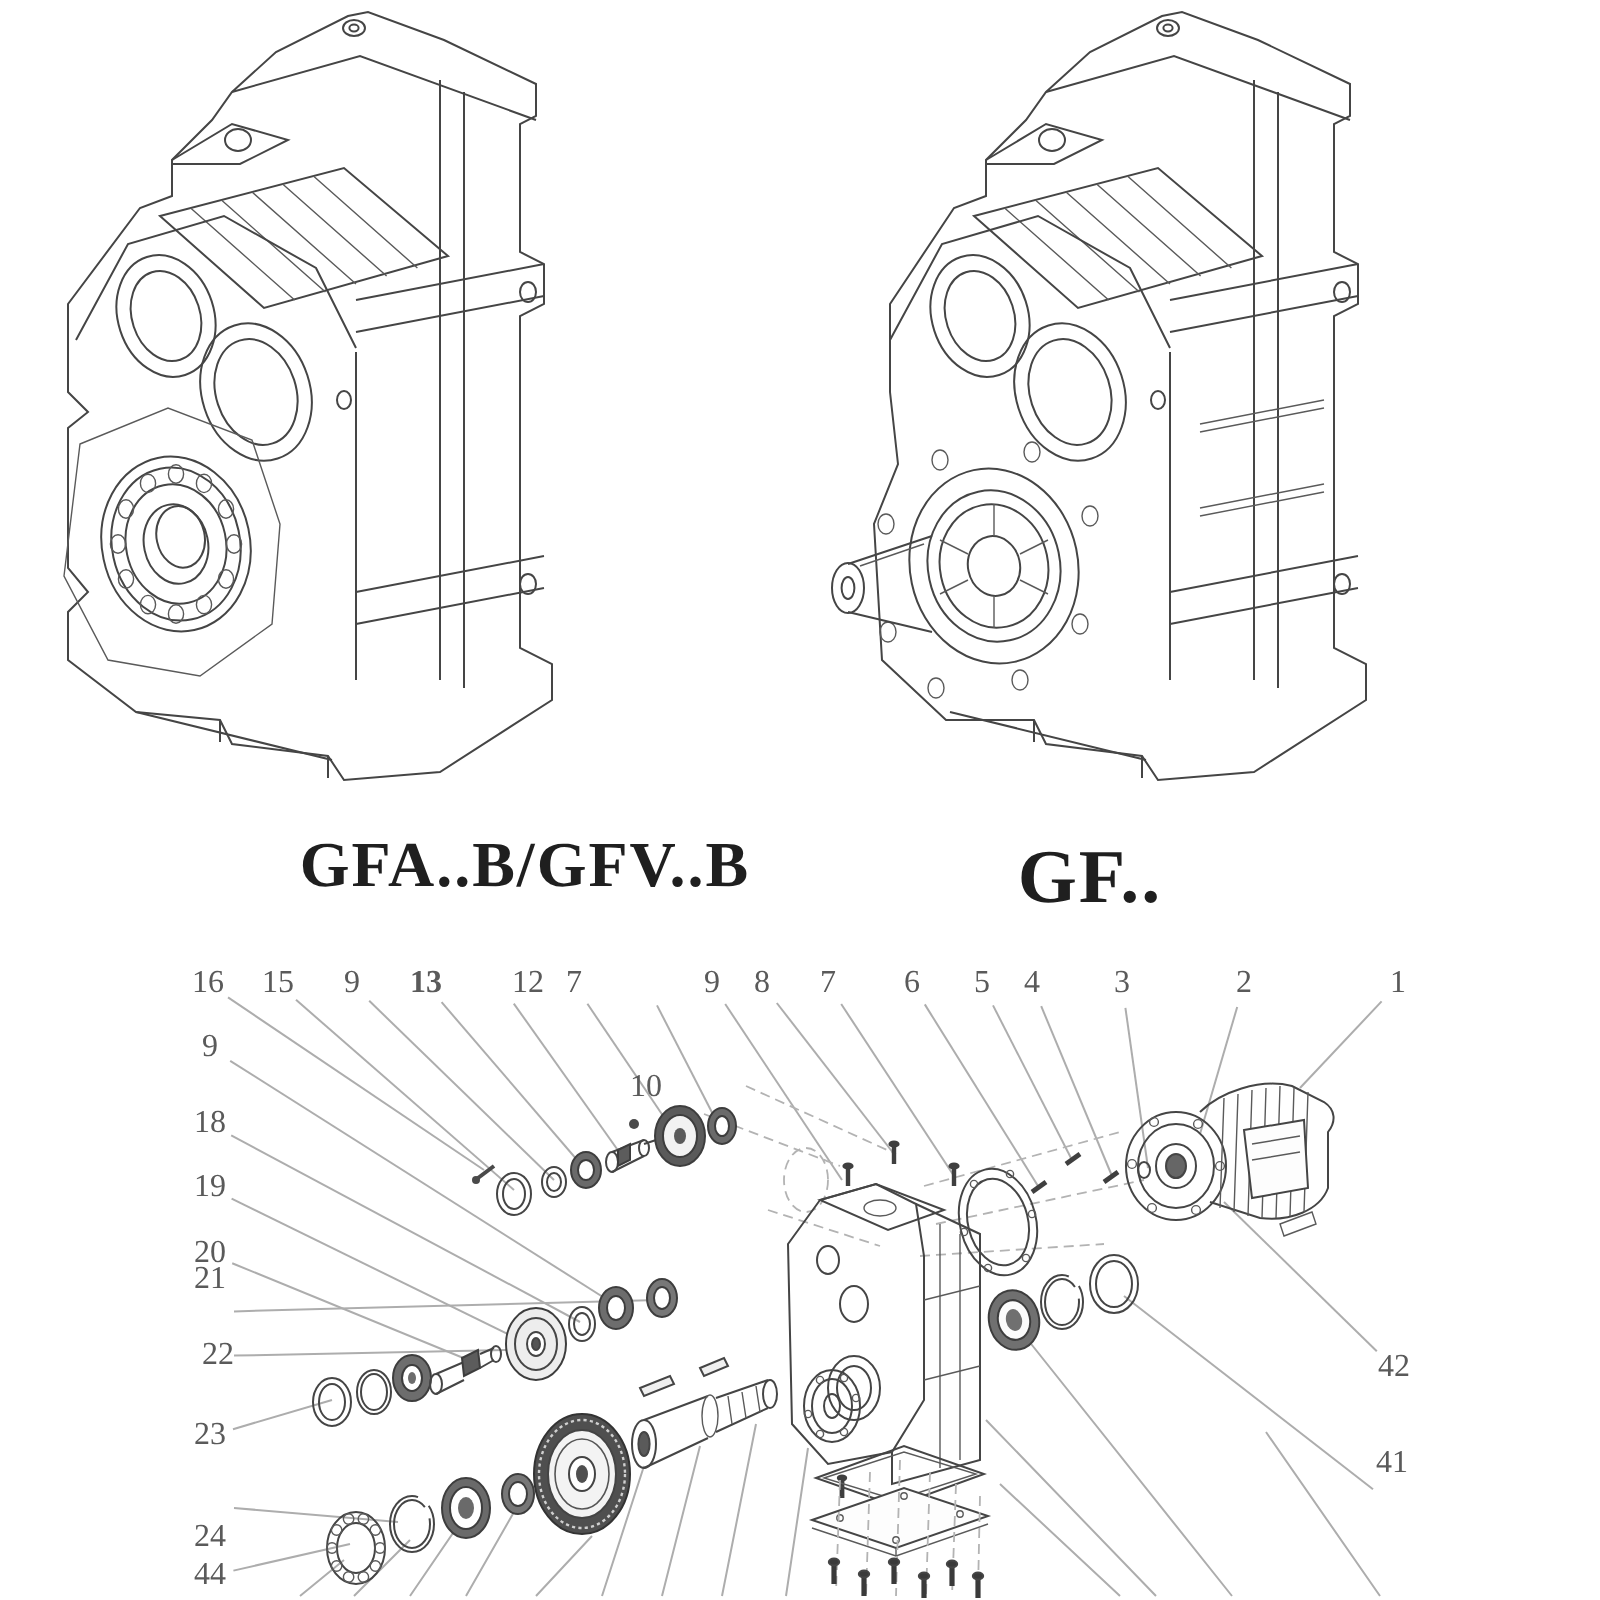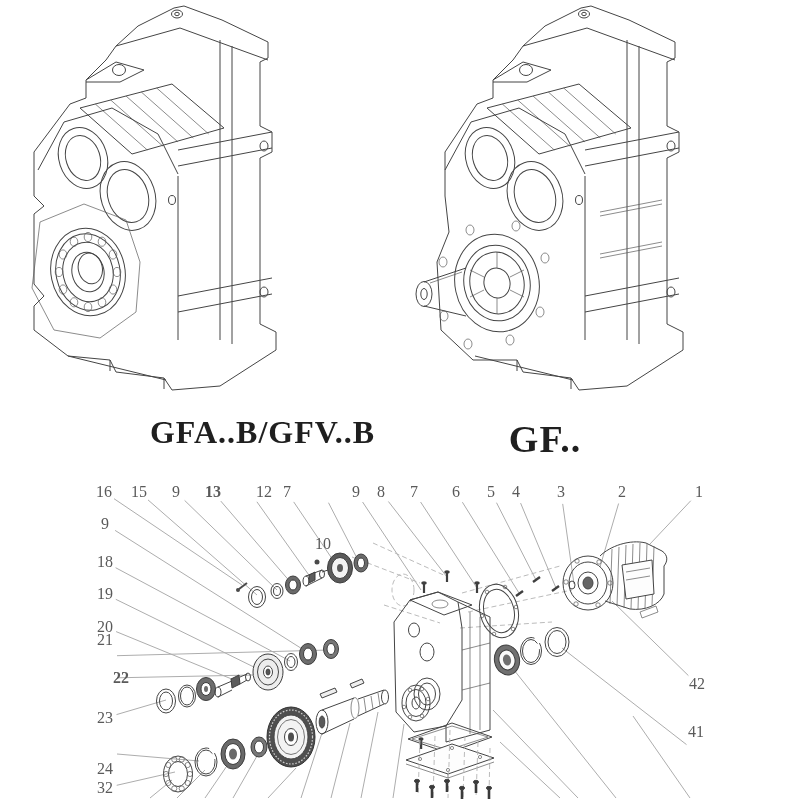--- a/index.html
+++ b/index.html
@@ -459,20 +459,20 @@
       <div class="callout" style="left: 264px; top: 492px;">12</div>
       <div class="callout" style="left: 213px; top: 492px; font-weight: bold;">13</div>
       <div class="callout" style="left: 176px; top: 492px;">9</div>
       <div class="callout" style="left: 139px; top: 492px; text-align: center;">15</div>
       <div class="callout" style="left: 104px; top: 492px;">16</div>
       <div class="callout" style="left: 105px; top: 524px;">9</div>
       <div class="callout" style="left: 105px; top: 562px;">18</div>
       <div class="callout" style="left: 105px; top: 594px; text-align: right;">19</div>
       <div class="callout" style="left: 105px; top: 627px;">20</div>
       <div class="callout" style="left: 105px; top: 640px;">21</div>
-      <div class="callout" style="left: 121px; top: 678px; font-weight: bold;">22</div>
+      <div class="callout" style="left: 109px; top: 678px;">22</div>
       <div class="callout" style="left: 105px; top: 718px; text-align: right;">23</div>
       <div class="callout" style="left: 105px; top: 769px;">24</div>
-      <div class="callout" style="left: 105px; top: 788px;">32</div>
+      <div class="callout" style="left: 105px; top: 788px;">44</div>
       <div class="callout" style="left: 697px; top: 684px;">42</div>
       <div class="callout" style="left: 696px; top: 732px;">41</div>
     </div>
 </div>
 
 </body></html>

